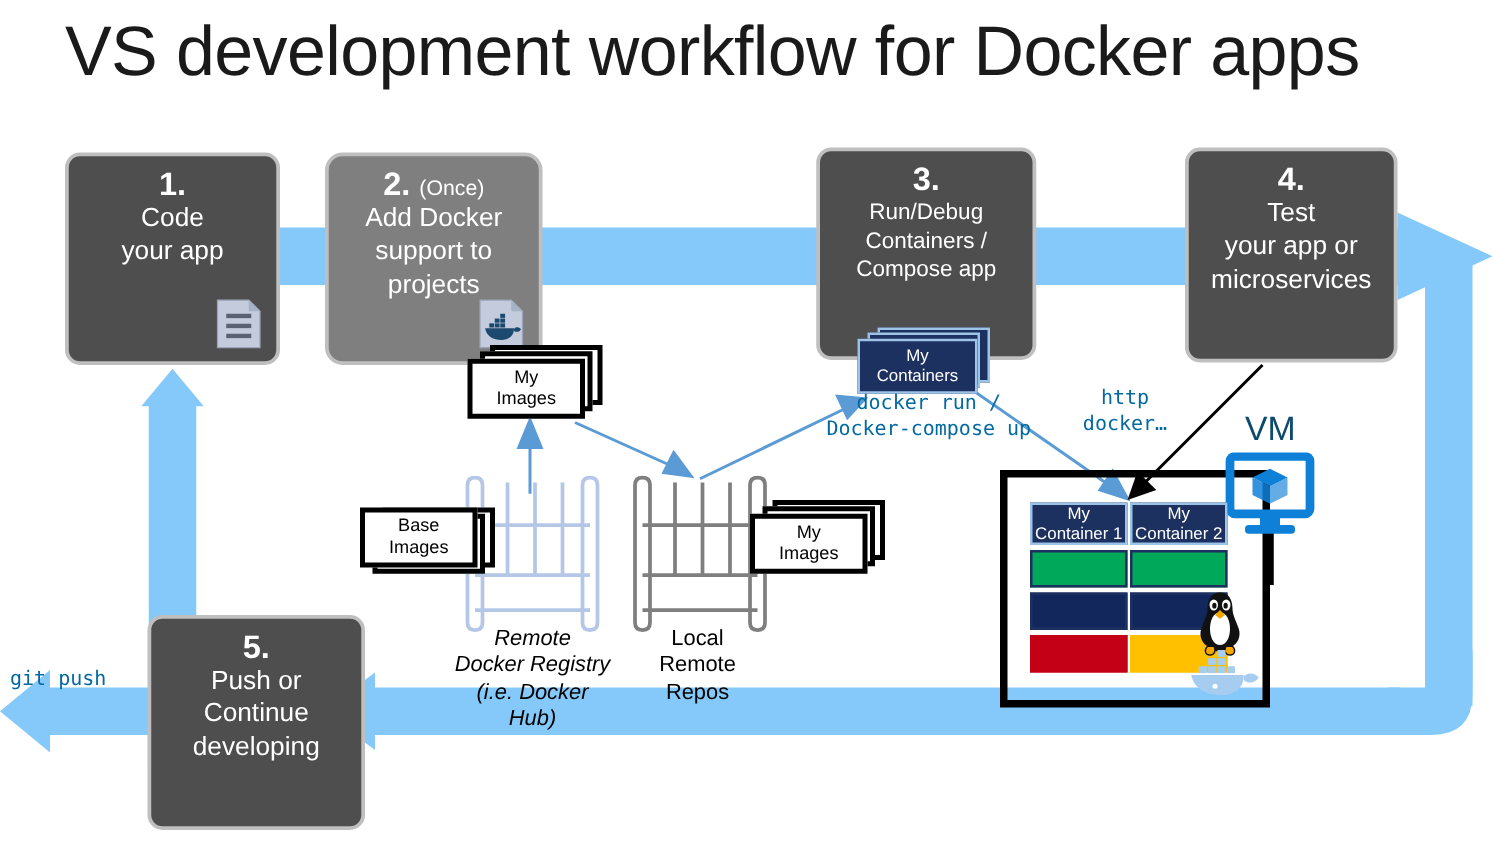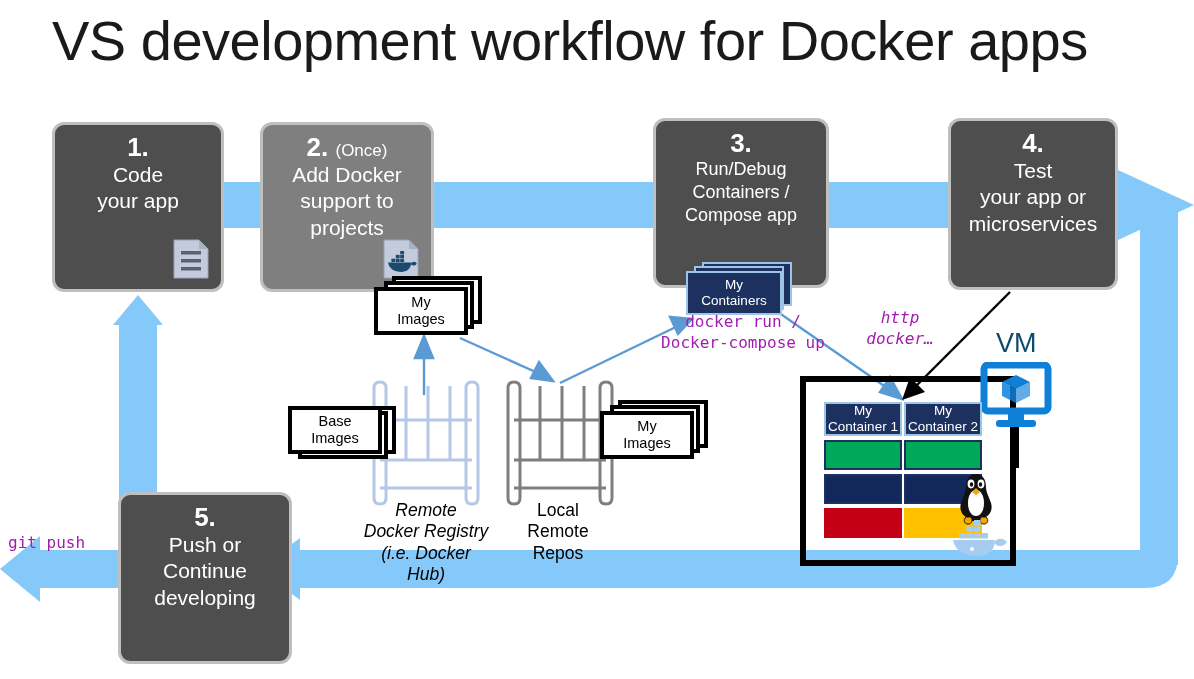--- a/index.html
+++ b/index.html
@@ -25,21 +25,21 @@
   
   .step{
     position:absolute;border-radius:12px;
     box-sizing:border-box;
     border:3px solid #bfbfbf;
     color:#ffffff;text-align:center;
     display:flex;flex-direction:column;align-items:center;
     overflow:hidden;
   }
   .step.dark{background:#4e4e4e;}
-  .step.mid{background:#7f7f7f;}
+  .step.mid{background:#7f7f7f;border-radius:14px;}
   .step-num{
     font-size:26px;font-weight:bold;line-height:1.1;
     margin-top:8px;
   }
   .step-num .once{font-size:17px;font-weight:normal;}
   .step-body{
     font-size:21px;line-height:1.28;margin-top:0;
     padding:0 6px;
   }
   .step-body.tight{margin-top:0;font-size:18px;line-height:1.3;}
@@ -74,21 +74,21 @@
 
   
   .shelf{position:absolute;}
 
   
   .lbl{
     position:absolute;color:#000;text-align:center;
     font-size:17.5px;line-height:1.22;
   }
   .mono{
-    position:absolute;color:#a21caf;text-align:center;
+    position:absolute;color:#0369a1;text-align:center;
     font-family:"DejaVu Sans Mono","Liberation Mono",monospace;
     font-size:16px;line-height:1.3;
   }
   .vmlbl{
     position:absolute;color:#0c4a6e;font-size:27px;line-height:1;
   }
 
   
   #vmframe{
     position:absolute;left:800px;top:376px;width:216px;height:190px;
@@ -296,21 +296,21 @@
       <div>My</div>
       <div>Containers</div>
     </div>
   </div>
 
   <div class="mono" style="left:648px;top:312px;width:190px;">
     <div>docker run /</div>
     <div>Docker-compose up</div>
   </div>
 
-  <div class="mono" style="left:845px;top:308px;width:110px;font-style:italic;">
+  <div class="mono" style="left:845px;top:308px;width:110px;">
     <div>http</div>
     <div>docker…</div>
   </div>
 
   <div class="mono" style="left:8px;top:533px;width:120px;text-align:left;">git push</div>
 
   <div class="vmlbl" style="left:996px;top:330px;">VM</div>
 
   <div id="vmframe"></div>
 

